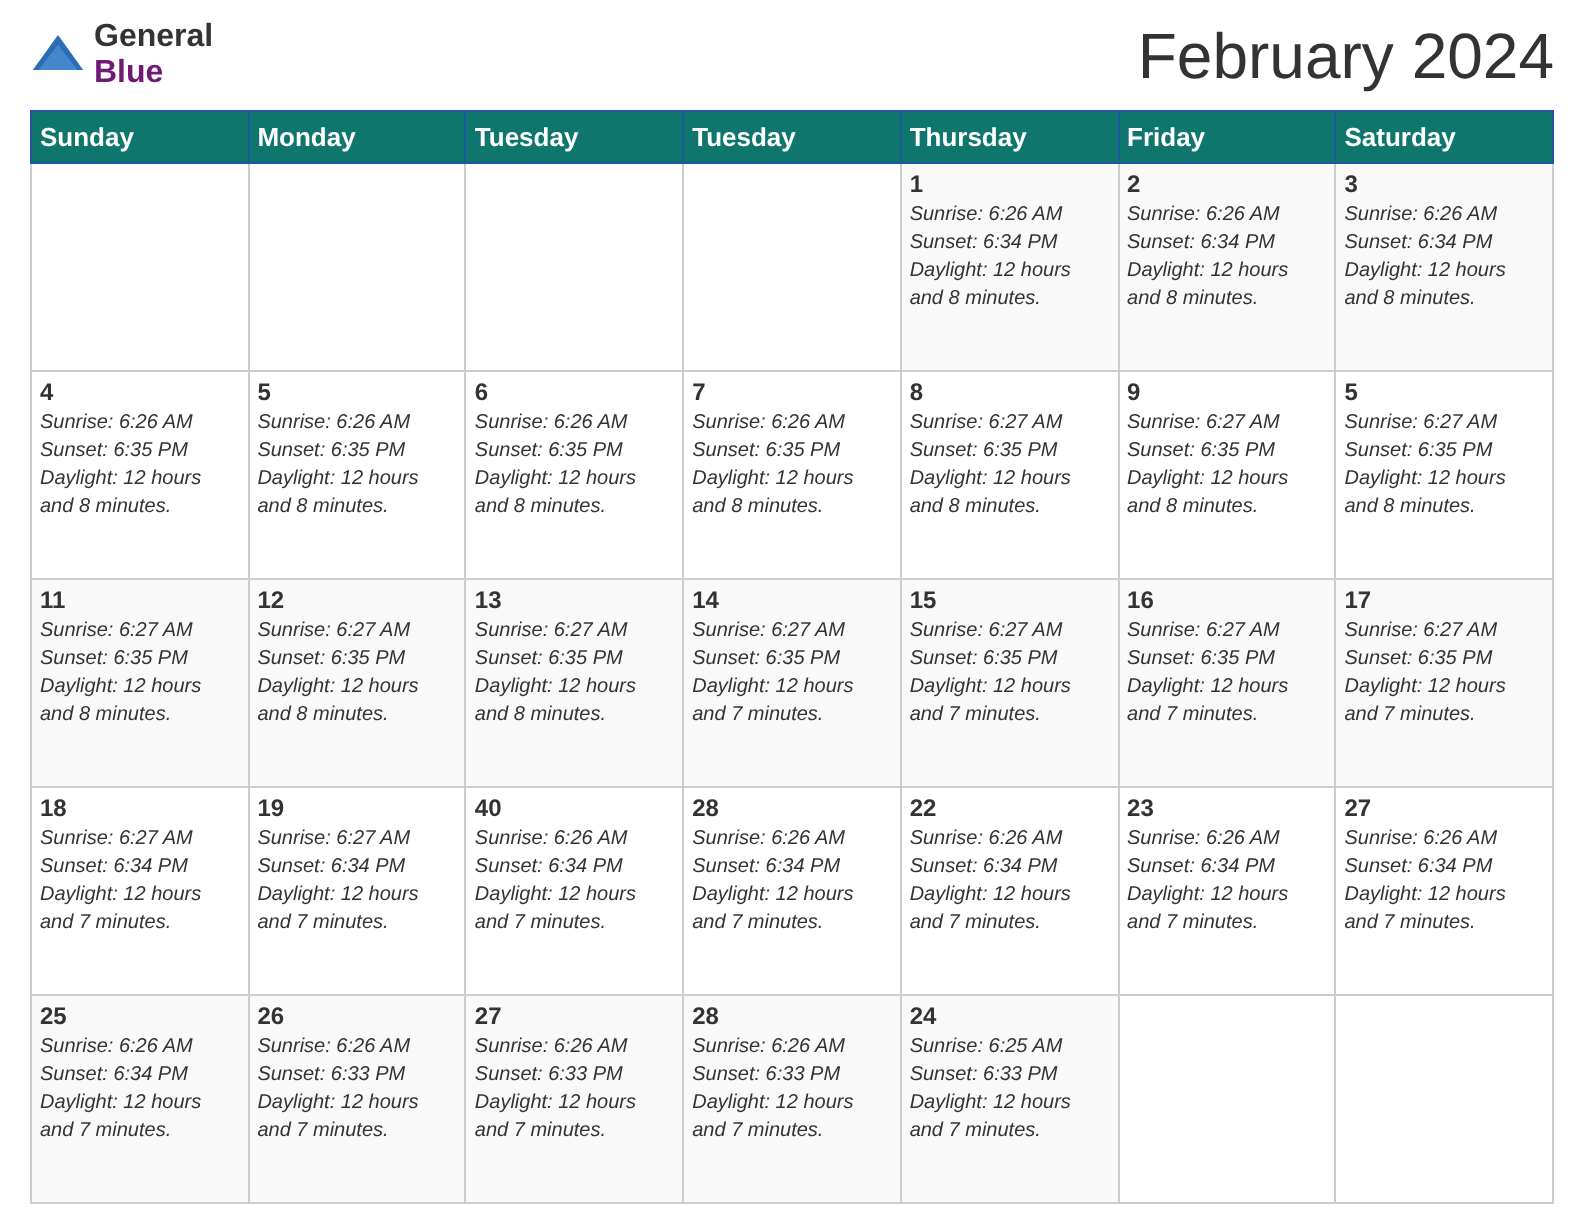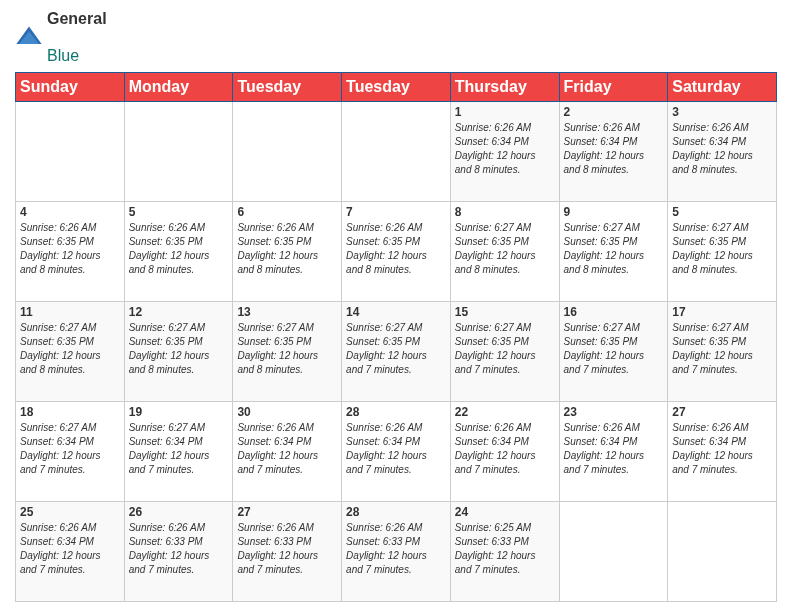--- a/index.html
+++ b/index.html
@@ -33,23 +33,22 @@
       flex-direction: column;
       line-height: 1.1;
     }
     .logo-general {
       font-size: 16px;
       font-weight: bold;
       color: #333;
     }
     .logo-blue {
       font-size: 16px;
-      font-weight: normal;
-      color: #0f766e;
-      margin-top: 19px;
+      font-weight: bold;
+      color: #701a75;
     }
     .logo-icon {
       width: 28px;
       height: 28px;
     }
     .title-block {
       text-align: right;
     }
     .main-title {
       font-size: 32px;
@@ -61,23 +60,23 @@
       color: #555;
     }
     .calendar {
       flex: 1;
       border: 1px solid #ccc;
       border-collapse: collapse;
       width: 100%;
       table-layout: fixed;
     }
     .calendar th {
-      background: #ef4444;
+      background: #0f766e;
       color: #fff;
-      font-size: 16px;
+      font-size: 13px;
       font-weight: bold;
       padding: 5px 4px;
       border: 1px solid #1a5a9a;
       text-align: left;
     }
     .calendar td {
       vertical-align: top;
       border: 1px solid #ccc;
       padding: 3px 4px;
       font-size: 9.5px;
@@ -115,20 +114,21 @@
       <svg class="logo-icon" viewBox="0 0 40 40">
         <polygon points="20,5 38,30 2,30" fill="#2a6db5"></polygon>
         <polygon points="20,12 34,30 6,30" fill="#5ba3e0" opacity="0.5"></polygon>
       </svg>
       <div class="logo-text">
         <span class="logo-general">General</span>
         <span class="logo-blue">Blue</span>
       </div>
     </div>
     <div class="title-block">
+      <div class="main-title">February 2024</div>
     </div>
   </div>
 
   <table class="calendar">
     <thead>
       <tr>
       <th>Sunday</th>
           <th>Monday</th>
           <th>Tuesday</th>
           <th>Tuesday</th>
@@ -276,21 +276,21 @@
 and 7 minutes.</div>
           </td>
           <td>
             <span class="day-num">19</span>
             <div class="day-info" style="white-space: pre-line;">Sunrise: 6:27 AM
 Sunset: 6:34 PM
 Daylight: 12 hours
 and 7 minutes.</div>
           </td>
           <td>
-            <span class="day-num">30</span>
+            <span class="day-num">40</span>
             <div class="day-info" style="white-space: pre-line;">Sunrise: 6:26 AM
 Sunset: 6:34 PM
 Daylight: 12 hours
 and 7 minutes.</div>
           </td>
           <td>
             <span class="day-num">28</span>
             <div class="day-info" style="white-space: pre-line;">Sunrise: 6:26 AM
 Sunset: 6:34 PM
 Daylight: 12 hours

